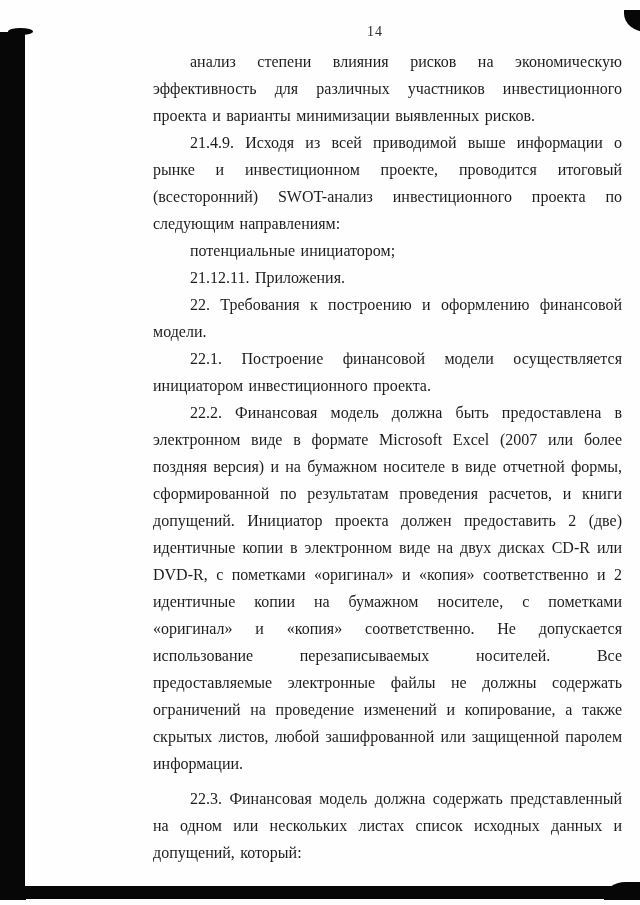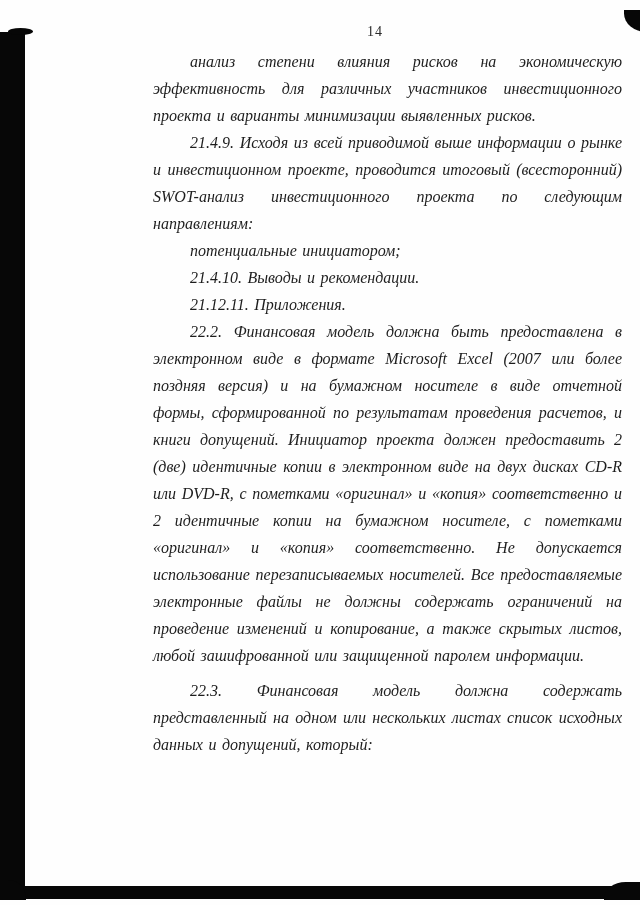--- a/index.html
+++ b/index.html
@@ -34,21 +34,20 @@
     width: 519px;
     font-size: 16px;
     line-height: 27px;
     color: #1d1d1d;
   }
   .para {
     margin: 0;
     text-align: justify;
     text-indent: 37px;
     word-spacing: 1.5px;
-    font-style: italic;
   }
   .para.gap-before {
     margin-top: 8px;
   }
   
   .artifact { position: absolute; background: #070707; }
   .edge-left {
     left: 0; top: 32px;
     width: 4px; height: 856px;
   }
@@ -81,22 +80,23 @@
 <body>
 
 <div class="scan-page">
 
   <div class="page-number">14</div>
 
   <div class="text-block">
     <p class="para">анализ степени влияния рисков на экономическую эффективность для различных участников инвестиционного проекта и варианты минимизации выявленных рисков.</p>
     <p class="para">21.4.9. Исходя из всей приводимой выше информации о рынке и инвестиционном проекте, проводится итоговый (всесторонний) SWOT-анализ инвестиционного проекта по следующим направлениям:</p>
     <p class="para">потенциальные инициатором;</p>
-    <p class="para">21.4.10. Выводы и рекомендации.</p>
     <p class="para">21.12.11. Приложения.</p>
+    <p class="para">22. Требования к построению и оформлению финансовой модели.</p>
+    <p class="para">22.1. Построение финансовой модели осуществляется инициатором инвестиционного проекта.</p>
     <p class="para">22.2. Финансовая модель должна быть предоставлена в электронном виде в формате Microsoft Excel (2007 или более поздняя версия) и на бумажном носителе в виде отчетной формы, сформированной по результатам проведения расчетов, и книги допущений. Инициатор проекта должен предоставить 2 (две) идентичные копии в электронном виде на двух дисках CD-R или DVD-R, с пометками «оригинал» и «копия» соответственно и 2 идентичные копии на бумажном носителе, с пометками «оригинал» и «копия» соответственно. Не допускается использование перезаписываемых носителей. Все предоставляемые электронные файлы не должны содержать ограничений на проведение изменений и копирование, а также скрытых листов, любой зашифрованной или защищенной паролем информации.</p>
     <p class="para gap-before">22.3. Финансовая модель должна содержать представленный на одном или нескольких листах список исходных данных и допущений, который:</p>
   </div>
 
   <div class="artifact edge-left"></div>
   <div class="artifact edge-bottom"></div>
   <div class="artifact blob-bottom-left"></div>
   <div class="artifact blob-bottom-right"></div>
   <div class="artifact corner-top-right"></div>
   <div class="artifact dot-top-left"></div>

